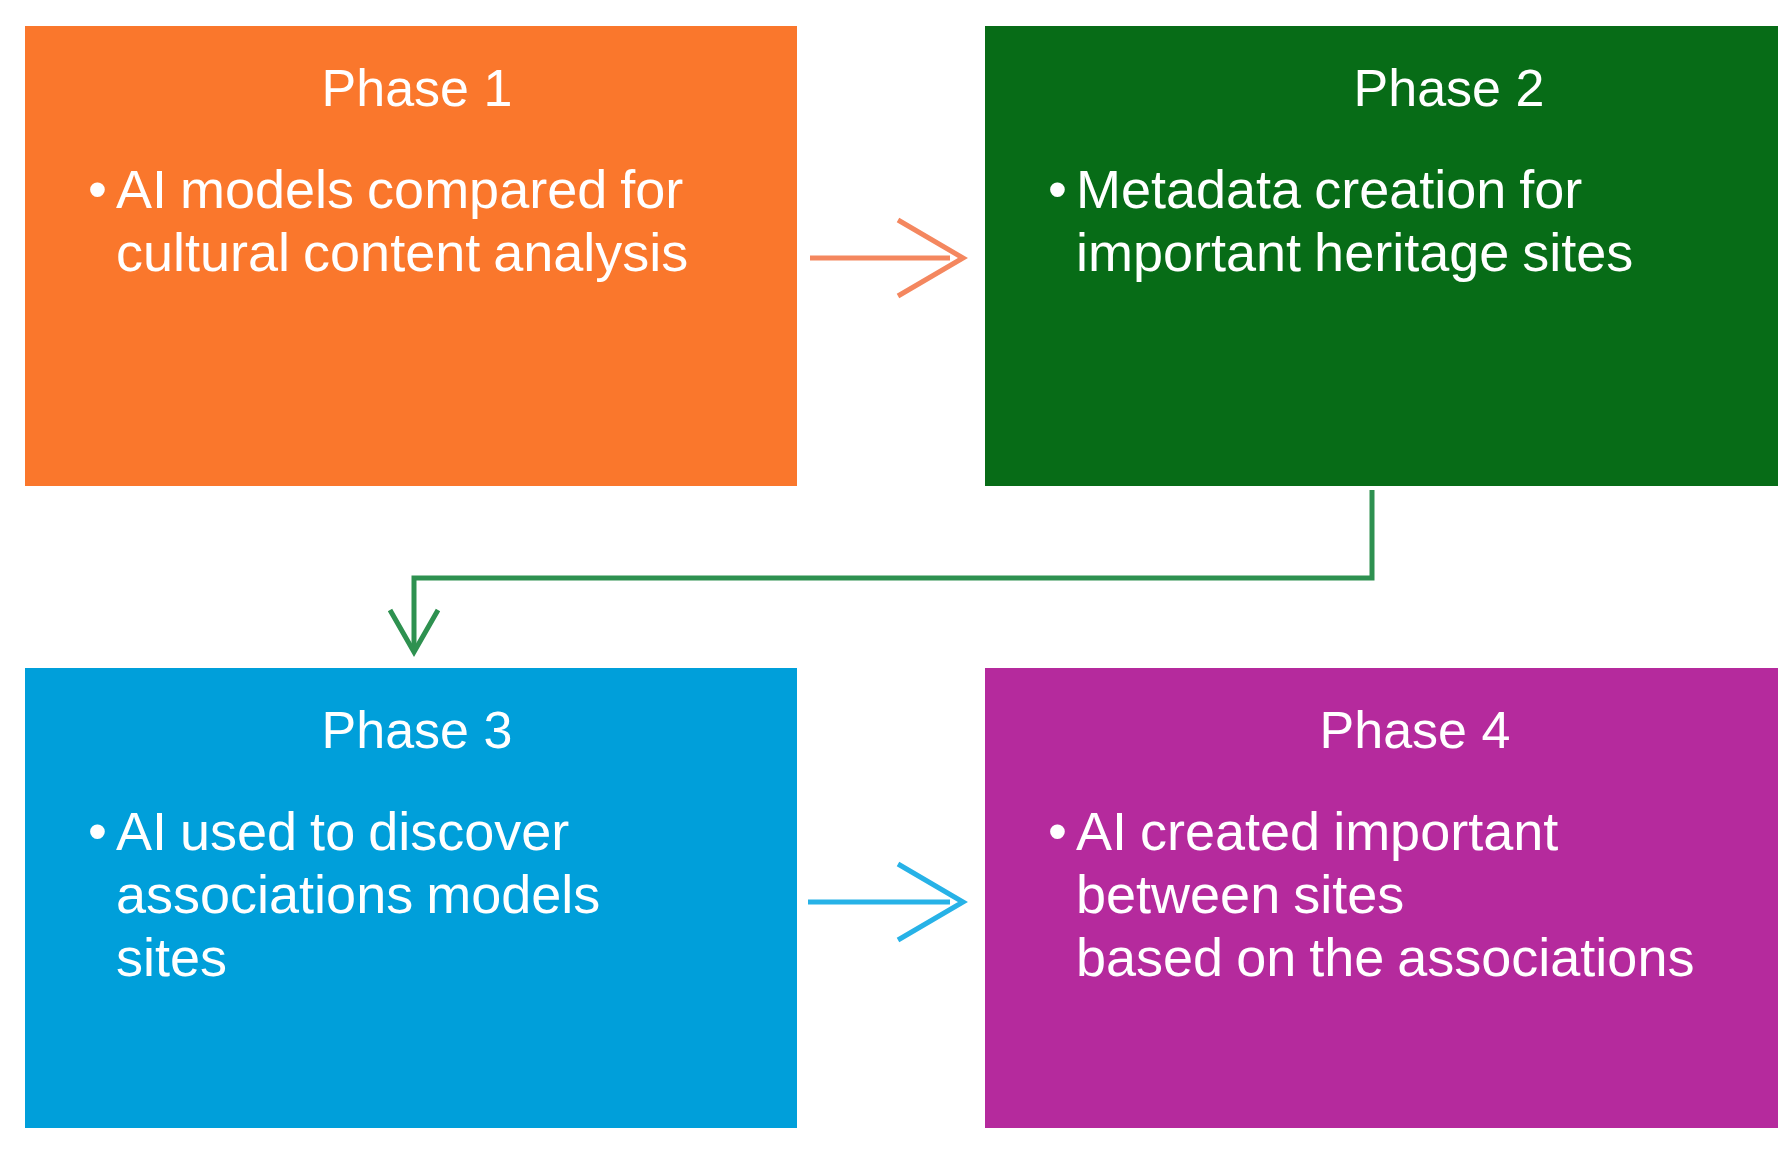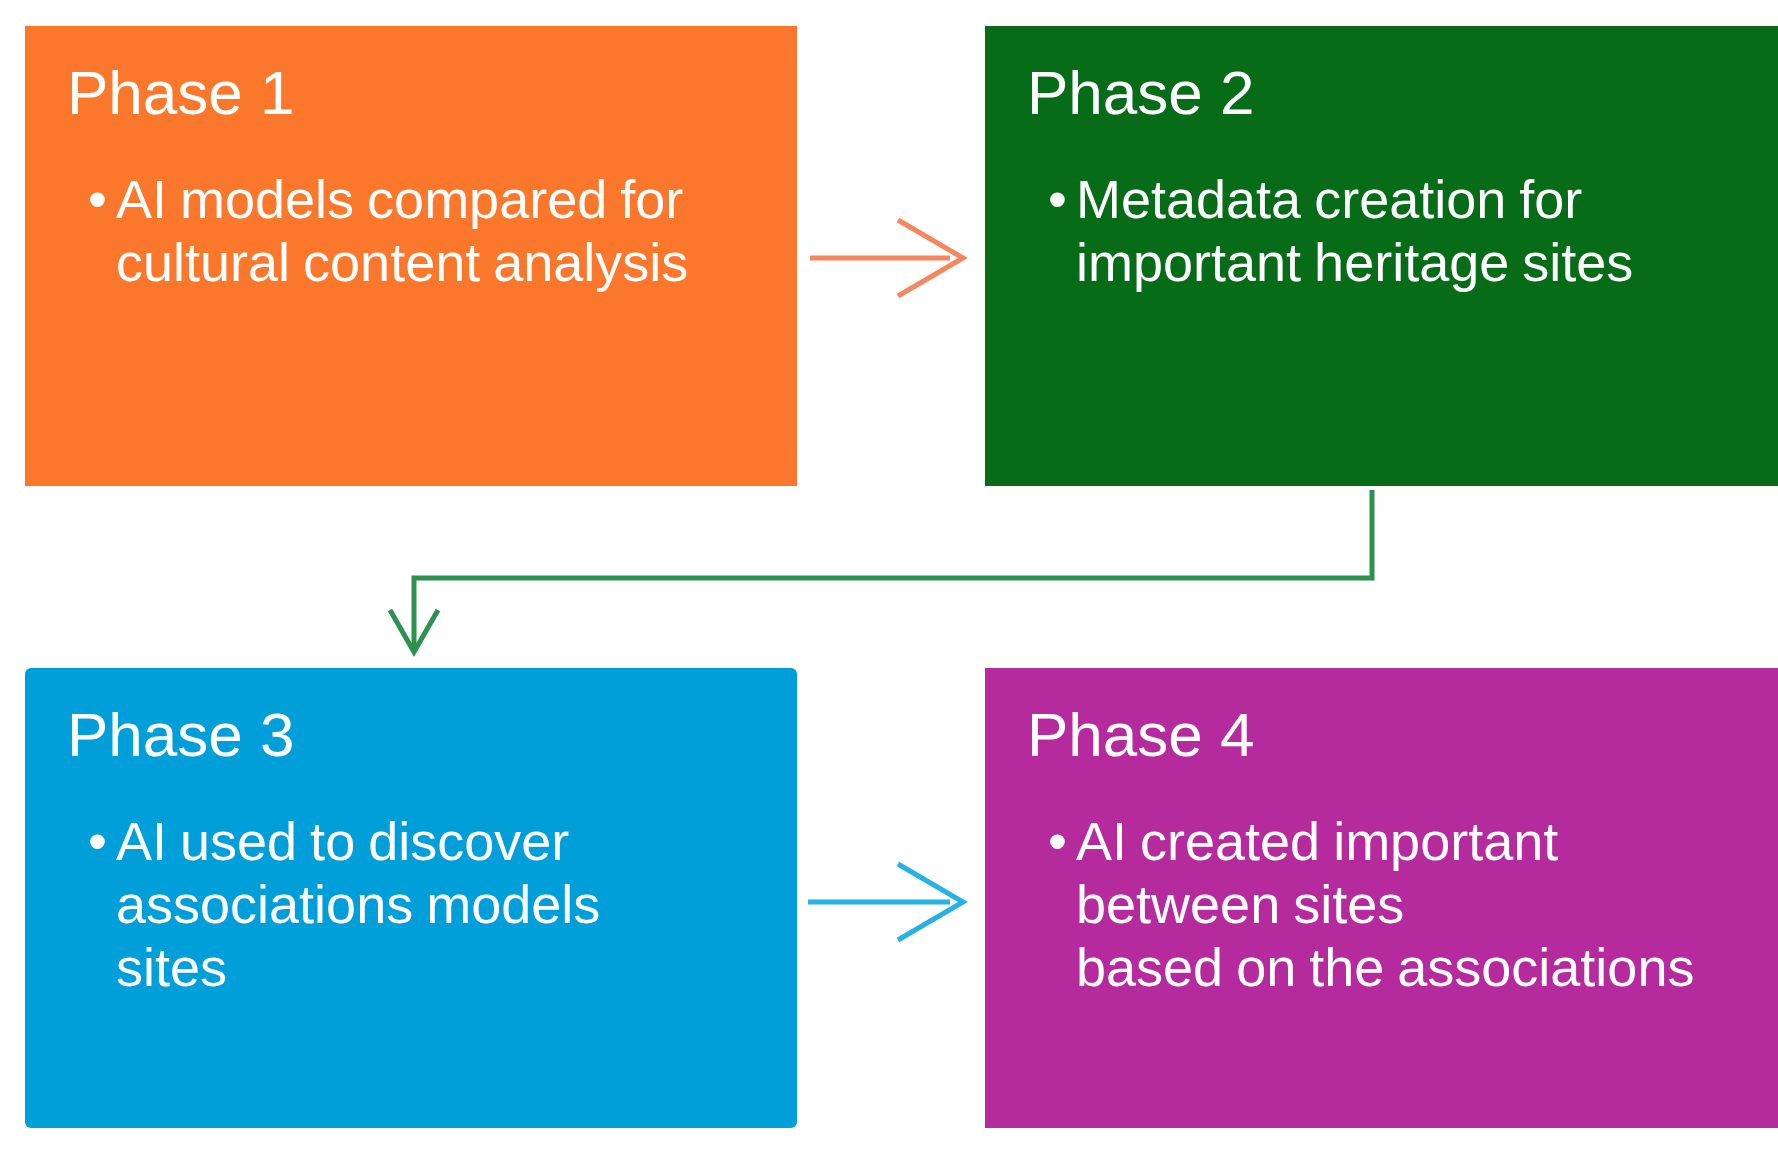--- a/index.html
+++ b/index.html
@@ -16,28 +16,29 @@
     overflow: hidden;
   }
   .box {
     position: absolute;
     color: #ffffff;
     box-sizing: border-box;
     padding: 36px 30px 0 42px;
   }
   .box-1 { left: 25px;  top: 26px;  width: 772px; height: 460px; }
   .box-2 { left: 985px; top: 26px;  width: 916px; height: 460px; }
-  .box-3 { left: 25px;  top: 668px; width: 772px; height: 460px; border-radius: 6px; }
+  .box-3 { left: 25px;  top: 668px; width: 772px; height: 460px; }
   .box-4 { left: 985px; top: 668px; width: 848px; height: 460px; }
   .title {
-    font-size: 62px;
+    font-size: 52px;
     line-height: 1.0;
     font-weight: 400;
     letter-spacing: 0px;
     white-space: nowrap;
+    text-align: center;
   }
   .body {
     position: relative;
     margin: 44px 0 0 23px;
     padding-left: 26px;
   }
   .bullet {
     position: absolute;
     left: -2px;
     top: 0;

